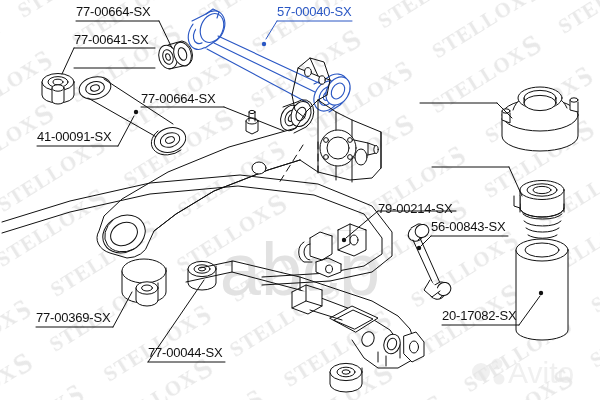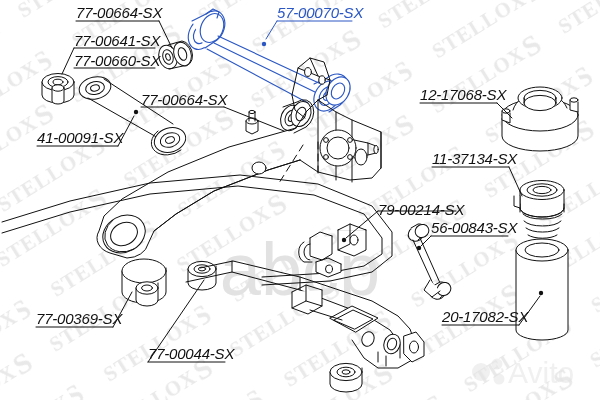--- a/index.html
+++ b/index.html
@@ -1,21 +1,21 @@
 <!DOCTYPE html>
 <html><head>
 <meta charset="utf-8">
 <style>
   html,body{margin:0;padding:0;background:#fff;}
   body{width:600px;height:400px;overflow:hidden;
        font-family:"Liberation Sans", sans-serif;}
   #stage{position:relative;width:600px;height:400px;background:#ffffff;overflow:hidden;}
   #stage svg{position:absolute;left:0;top:0;}
   .lbl{position:absolute;font-family:"Liberation Sans",sans-serif;
-       font-size:15px;color:#111;white-space:nowrap;letter-spacing:-0.2px;font-style:italic;}
+       font-size:13px;color:#111;white-space:nowrap;letter-spacing:-0.2px;}
   .lbl.blue{color:#2a57c4;}
 </style>
 </head>
 <body>
 
 <div id="stage">
 
   <svg width="600" height="400">
     <defs>
       <pattern id="wm" width="150" height="100" patternUnits="userSpaceOnUse" patternTransform="rotate(-32)">
@@ -300,31 +300,28 @@
         <path d="M148 362 L204 280"></path>
       </g>
 
     </g>
   </svg>
 
   <div class="lbl" style="left:76px;top:4px;"><span>77-00664-SX</span></div>
 
   <div class="lbl" style="left:74px;top:32px;"><span>77-00641-SX</span></div>
 
-  <div class="lbl" style="left:74px;top:52px;"><span>77-00660-SX</span></div>
-
-  <div class="lbl blue" style="left:277px;top:4px;"><span>57-00070-SX</span></div>
+
+  <div class="lbl blue" style="left:277px;top:4px;"><span>57-00040-SX</span></div>
 
   <div class="lbl" style="left:141px;top:91px;"><span>77-00664-SX</span></div>
 
   <div class="lbl" style="left:37px;top:129px;"><span>41-00091-SX</span></div>
 
-  <div class="lbl" style="left:420px;top:86px;"><span>12-17068-SX</span></div>
-
-  <div class="lbl" style="left:432px;top:150px;"><span>11-37134-SX</span></div>
+
 
   <div class="lbl" style="left:378px;top:201px;"><span>79-00214-SX</span></div>
 
   <div class="lbl" style="left:431px;top:219px;"><span>56-00843-SX</span></div>
 
   <div class="lbl" style="left:442px;top:308px;"><span>20-17082-SX</span></div>
 
   <div class="lbl" style="left:36px;top:310px;"><span>77-00369-SX</span></div>
 
   <div class="lbl" style="left:148px;top:345px;"><span>77-00044-SX</span></div>

